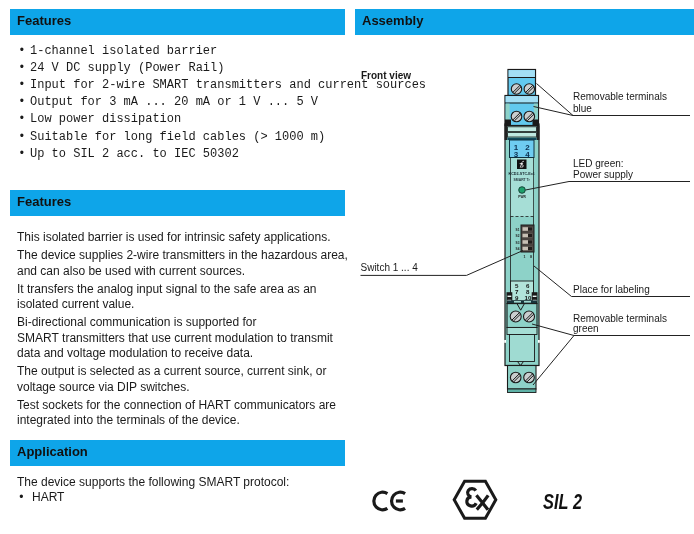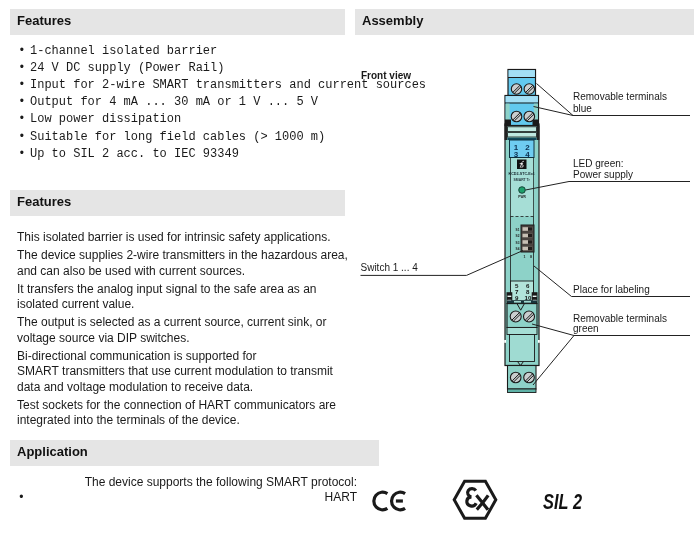--- a/index.html
+++ b/index.html
@@ -1,61 +1,61 @@
 <!DOCTYPE html>
 <html><head>
 <meta charset="utf-8">
 <style>
   html,body{margin:0;padding:0;background:#fff;}
   .page{position:relative;width:694px;height:534px;overflow:hidden;background:#fff;
         font-family:"Liberation Sans",sans-serif;color:#1a1a1a;}
-  .hbar{position:absolute;height:26px;background:#e5e5e5;}
+  .hbar{position:absolute;height:26px;background:#0ea5e9;}
   .hbar span{position:absolute;left:7px;top:5.2px;font-size:13px;font-weight:bold;color:#111;line-height:13px;}
   .body{font-size:12px;line-height:15.3px;}
   .list{position:absolute;left:17px;top:42.5px;font-size:12px;line-height:17.2px;}
   .list div{position:relative;padding-left:13px;font-family:Liberation Mono, monospace;}
   .list div::before{content:"•";position:absolute;left:1.2px;}
   p.fp{margin:0 0 3px 0;}
 </style>
 </head>
 <body>
 <div class="page">
 
   <div class="hbar" style="left:10px;top:9px;width:335px;">
       <span>Features</span>
     </div>
 
   <div class="list">
     <div>1-channel isolated barrier</div>
     <div>24 V DC supply (Power Rail)</div>
     <div>Input for 2-wire SMART transmitters and current sources</div>
-    <div>Output for 4 mA ... 30 mA or 1 V ... 5 V</div>
+    <div>Output for 3 mA ... 20 mA or 1 V ... 5 V</div>
     <div>Low power dissipation</div>
     <div>Suitable for long field cables (&gt; 1000 m)</div>
-    <div>Up to SIL 2 acc. to IEC 93349</div>
+    <div>Up to SIL 2 acc. to IEC 50302</div>
   </div>
 
   <div class="hbar" style="left:10px;top:190px;width:335px;">
       <span>Features</span>
     </div>
 
   <div class="body" style="position:absolute;left:17px;top:230px;width:340px;">
     <p class="fp">This isolated barrier is used for intrinsic safety applications.</p>
     <p class="fp">The device supplies 2-wire transmitters in the hazardous area,<br>and can also be used with current sources.</p>
     <p class="fp">It transfers the analog input signal to the safe area as an<br>isolated current value.</p>
+    <p class="fp">Bi-directional communication is supported for<br>SMART&nbsp;transmitters that use current modulation to transmit<br>data and voltage modulation to receive data.</p>
     <p class="fp">The output is selected as a current source, current sink, or<br>voltage source via DIP switches.</p>
-    <p class="fp">Bi-directional communication is supported for<br>SMART&nbsp;transmitters that use current modulation to transmit<br>data and voltage modulation to receive data.</p>
     <p class="fp">Test sockets for the connection of HART communicators are<br>integrated into the terminals of the device.</p>
   </div>
 
-  <div class="hbar" style="left:10px;top:439.5px;width:335px;padding-left:34px;">
+  <div class="hbar" style="left:10px;top:439.5px;width:335px;">
       <span>Application</span>
     </div>
 
-  <div class="body" style="position:absolute;left:17px;top:475px;width:340px;text-align:right;">
+  <div class="body" style="position:absolute;left:17px;top:475px;width:340px;">
     The device supports the following SMART protocol:
     <div style="position:relative;padding-left:15px;"><span style="position:absolute;left:2.2px;">•</span>HART</div>
   </div>
 
   <div class="hbar" style="left:355px;top:9px;width:334px;padding-left:12px;">
       <span>Assembly</span>
     </div>
 
   <svg style="position:absolute;left:350px;top:60px;" width="344" height="350" viewBox="350 60 344 350" font-family="Liberation Sans, sans-serif" fill="#1a1a1a">
 

